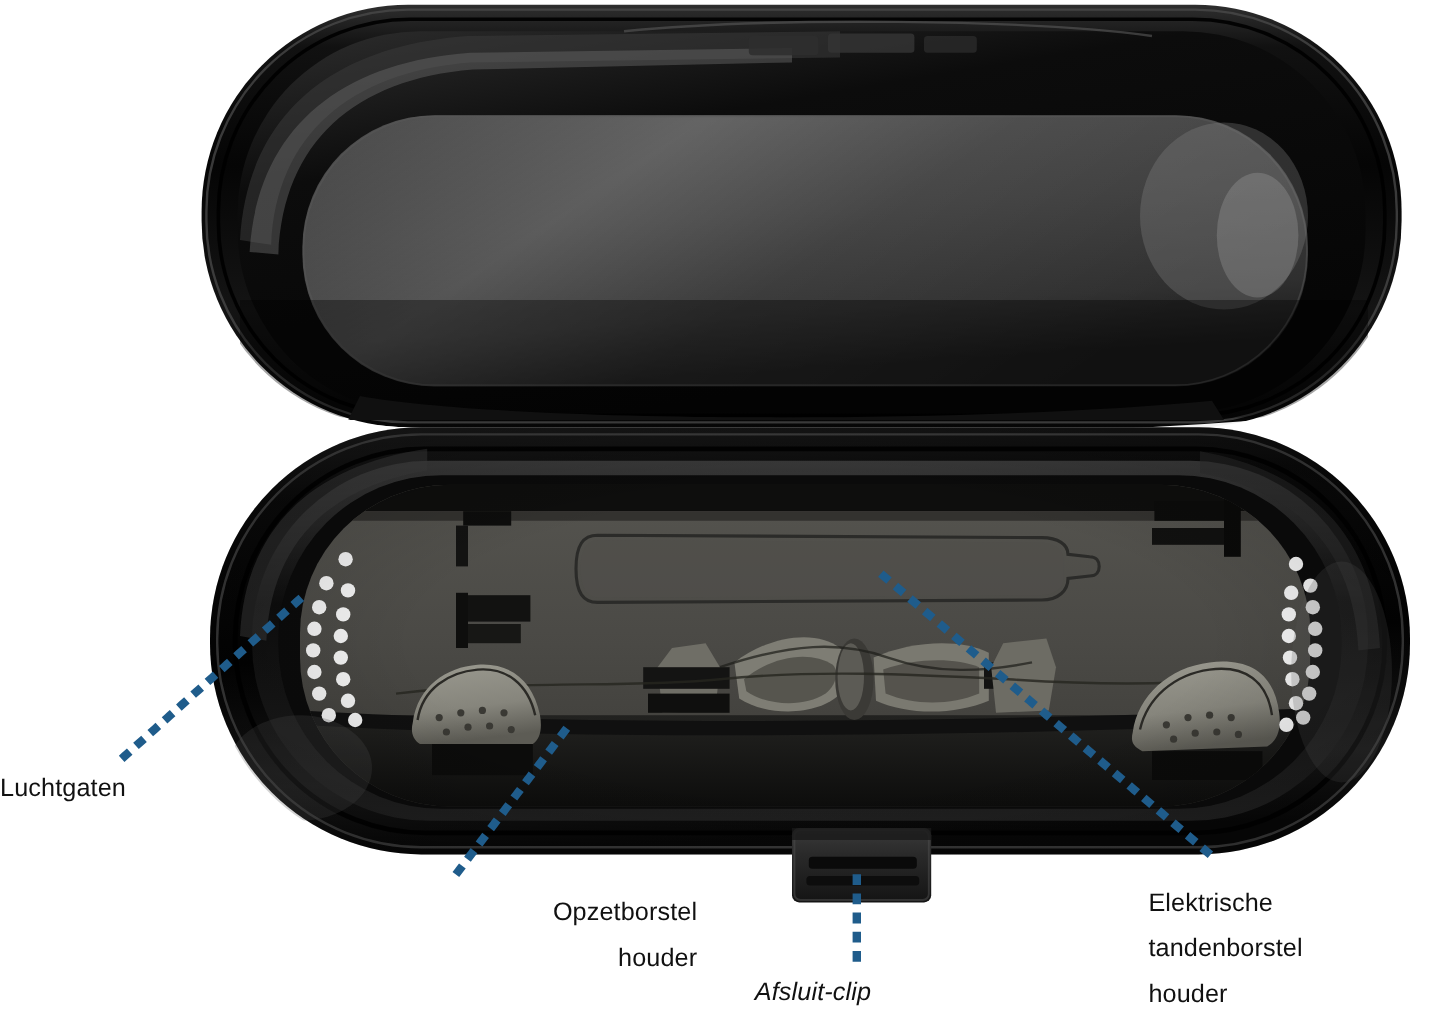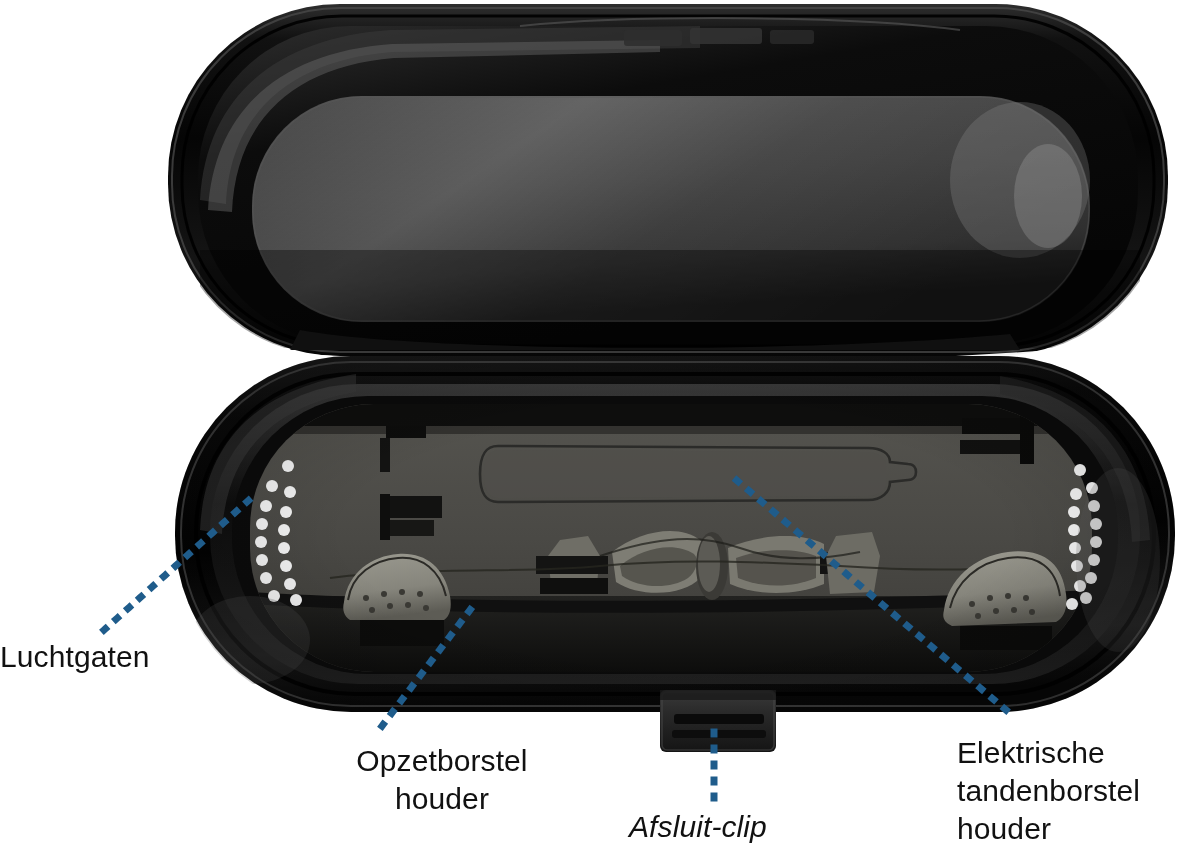--- a/index.html
+++ b/index.html
@@ -22,29 +22,29 @@
     position: absolute;
     left: 0;
     top: 0;
     width: 1200px;
     height: 852px;
     display: block;
   }
   .callout-label {
     position: absolute;
     color: #111111;
-    font-size: 30px;
+    font-size: 21px;
     line-height: 38px;
     font-weight: 400;
     letter-spacing: 0.1px;
     white-space: pre-line;
     font-family: "Liberation Sans", "DejaVu Sans", sans-serif;
   }
   #label-luchtgaten { left: 0px;   top: 638px; width: 240px; text-align: left; }
-  #label-opzetborstel { left: 292px; top: 742px; width: 300px; text-align: center; }
+  #label-opzetborstel { left: 281px; top: 742px; width: 300px; text-align: right; }
   #label-afsluitclip { left: 629px; top: 808px; width: 260px; text-align: left; font-style: italic; }
   #label-elektrische { left: 957px; top: 734px; width: 260px; text-align: left; }
 </style>
 </head>
 <body>
 
 <div id="stage">
 
   <svg class="figure" viewBox="0 0 1200 852">
     <defs>

